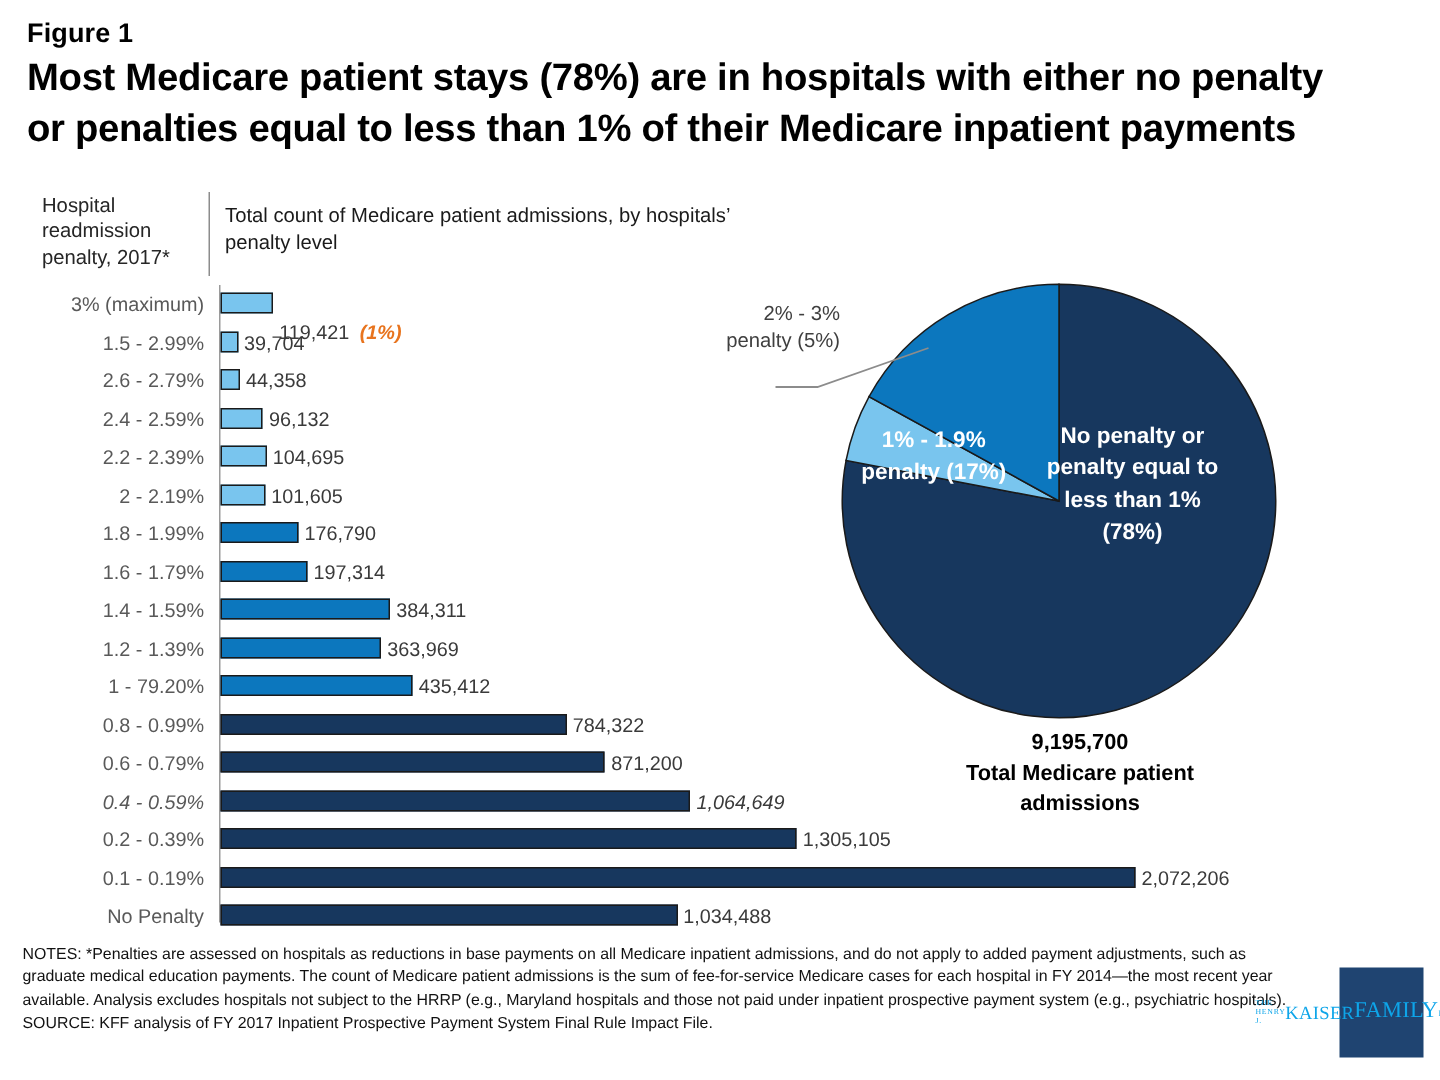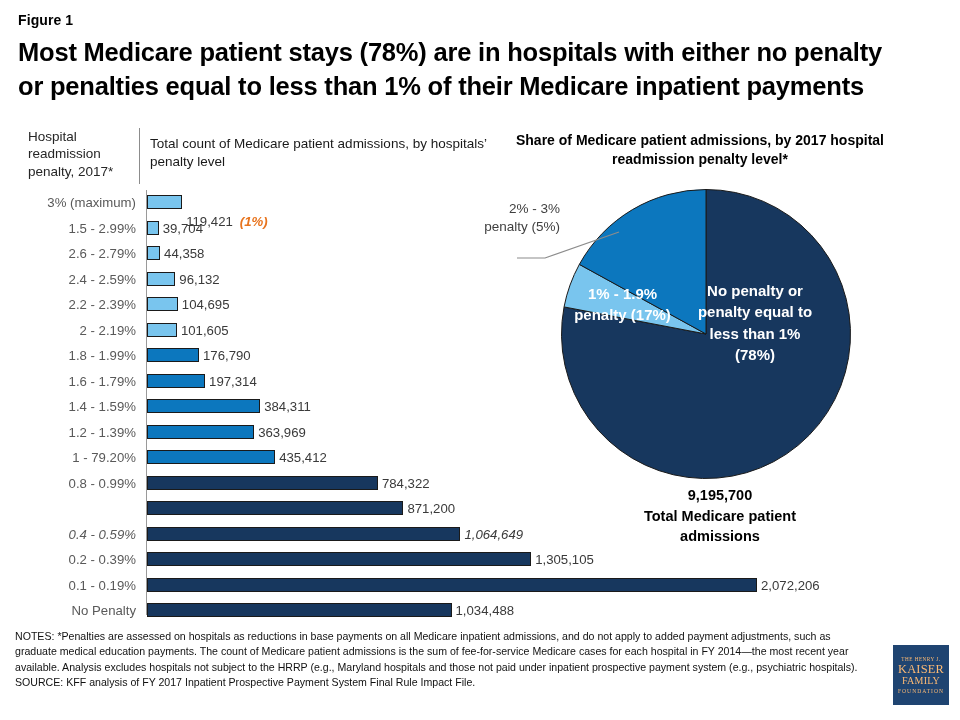--- a/index.html
+++ b/index.html
@@ -10,21 +10,21 @@
     font-family:"Liberation Sans", sans-serif;
     color:#000;
     overflow:hidden;
     position:relative;
   }
   #page{position:relative;width:960px;height:720px;}
 
   
   .fig-label{
     position:absolute;left:18px;top:12px;
-    font-size:14px;font-weight:bold;letter-spacing:.1px;
+    font-size:18px;font-weight:bold;letter-spacing:.1px;
   }
   .headline{
     position:absolute;left:18px;top:36px;width:925px;
     font-size:25.5px;font-weight:bold;line-height:1.32;
     letter-spacing:-0.2px;
   }
   .headline div{white-space:nowrap;}
 
   
   .col-head-left{
@@ -100,44 +100,43 @@
   .notes{
     position:absolute;left:15px;top:629px;width:855px;
     font-size:10.6px;line-height:1.44;color:#111;
   }
   .notes p{margin:0;}
   .src{margin-top:1px;}
 
   
   #logo{
     position:absolute;left:893px;top:645px;width:56px;height:60px;
-    background:#1F4471;color:#fdba74;
-    display:flex;flex-direction:column;align-items:center;justify-content:center;
+    background:#1F4471;color:#0ea5e9;
+    display:flex;flex-direction:row;align-items:center;justify-content:center;
     font-family:"Liberation Serif", serif;
   }
   #logo .l1{font-size:5.2px;letter-spacing:.5px;margin-bottom:1px;}
   #logo .l2{font-size:12.4px;letter-spacing:.2px;line-height:1.02;}
-  #logo .l3{font-size:10px;letter-spacing:.2px;line-height:1.02;font-family:Liberation Serif, serif;}
+  #logo .l3{font-size:15px;letter-spacing:.2px;line-height:1.02;font-family:Liberation Serif, serif;}
   #logo .l4{font-size:5.6px;letter-spacing:1px;margin-top:2px;}
 </style>
 </head>
 <body>
 
 <div id="page">
 
   <div class="fig-label">Figure 1</div>
   <div class="headline">
     <div>Most Medicare patient stays (78%) are in hospitals with either no penalty</div>
     <div>or penalties equal to less than 1% of their Medicare inpatient payments</div>
   </div>
 
   <div class="col-head-left">Hospital readmission penalty, 2017*</div>
   <div class="head-divider"></div>
   <div class="col-head-mid">Total count of Medicare patient admissions, by hospitals’ penalty level</div>
-  <div class="col-head-right">Share of Medicare patient admissions, by 2017 hospital readmission penalty level*</div>
 
   <div id="barchart">
     <div class="axis-line"></div>
     <div id="bar-rows">
         <div class="row" style="top: 0px;">
           <div class="row-label">3% (maximum)</div>
           <div class="bar light" style="width: 35.1542px;"></div>
           <div class="bar-val" style="left: 186.154px; margin-top: 19px;">119,421<span class="bar-pct" style="color: rgb(232, 116, 30);">(1%)</span></div>
         </div>
         <div class="row" style="top: 25.5px;">
@@ -189,20 +188,21 @@
           <div class="row-label">1 - 79.20%</div>
           <div class="bar mid" style="width: 128.173px;"></div>
           <div class="bar-val" style="left: 279.173px;">435,412</div>
         </div>
         <div class="row" style="top: 280.5px;">
           <div class="row-label">0.8 - 0.99%</div>
           <div class="bar dark" style="width: 230.883px;"></div>
           <div class="bar-val" style="left: 381.883px;">784,322</div>
         </div>
         <div class="row" style="top: 306px;">
+          <div class="row-label">0.6 - 0.79%</div>
           <div class="bar dark" style="width: 256.457px;"></div>
           <div class="bar-val" style="left: 407.457px;">871,200</div>
         </div>
         <div class="row" style="top: 331.5px; font-style: italic;">
           <div class="row-label">0.4 - 0.59%</div>
           <div class="bar dark" style="width: 313.403px;"></div>
           <div class="bar-val" style="left: 464.403px;">1,064,649</div>
         </div>
         <div class="row" style="top: 357px; padding-left: 12px;">
           <div class="row-label">0.2 - 0.39%</div>

